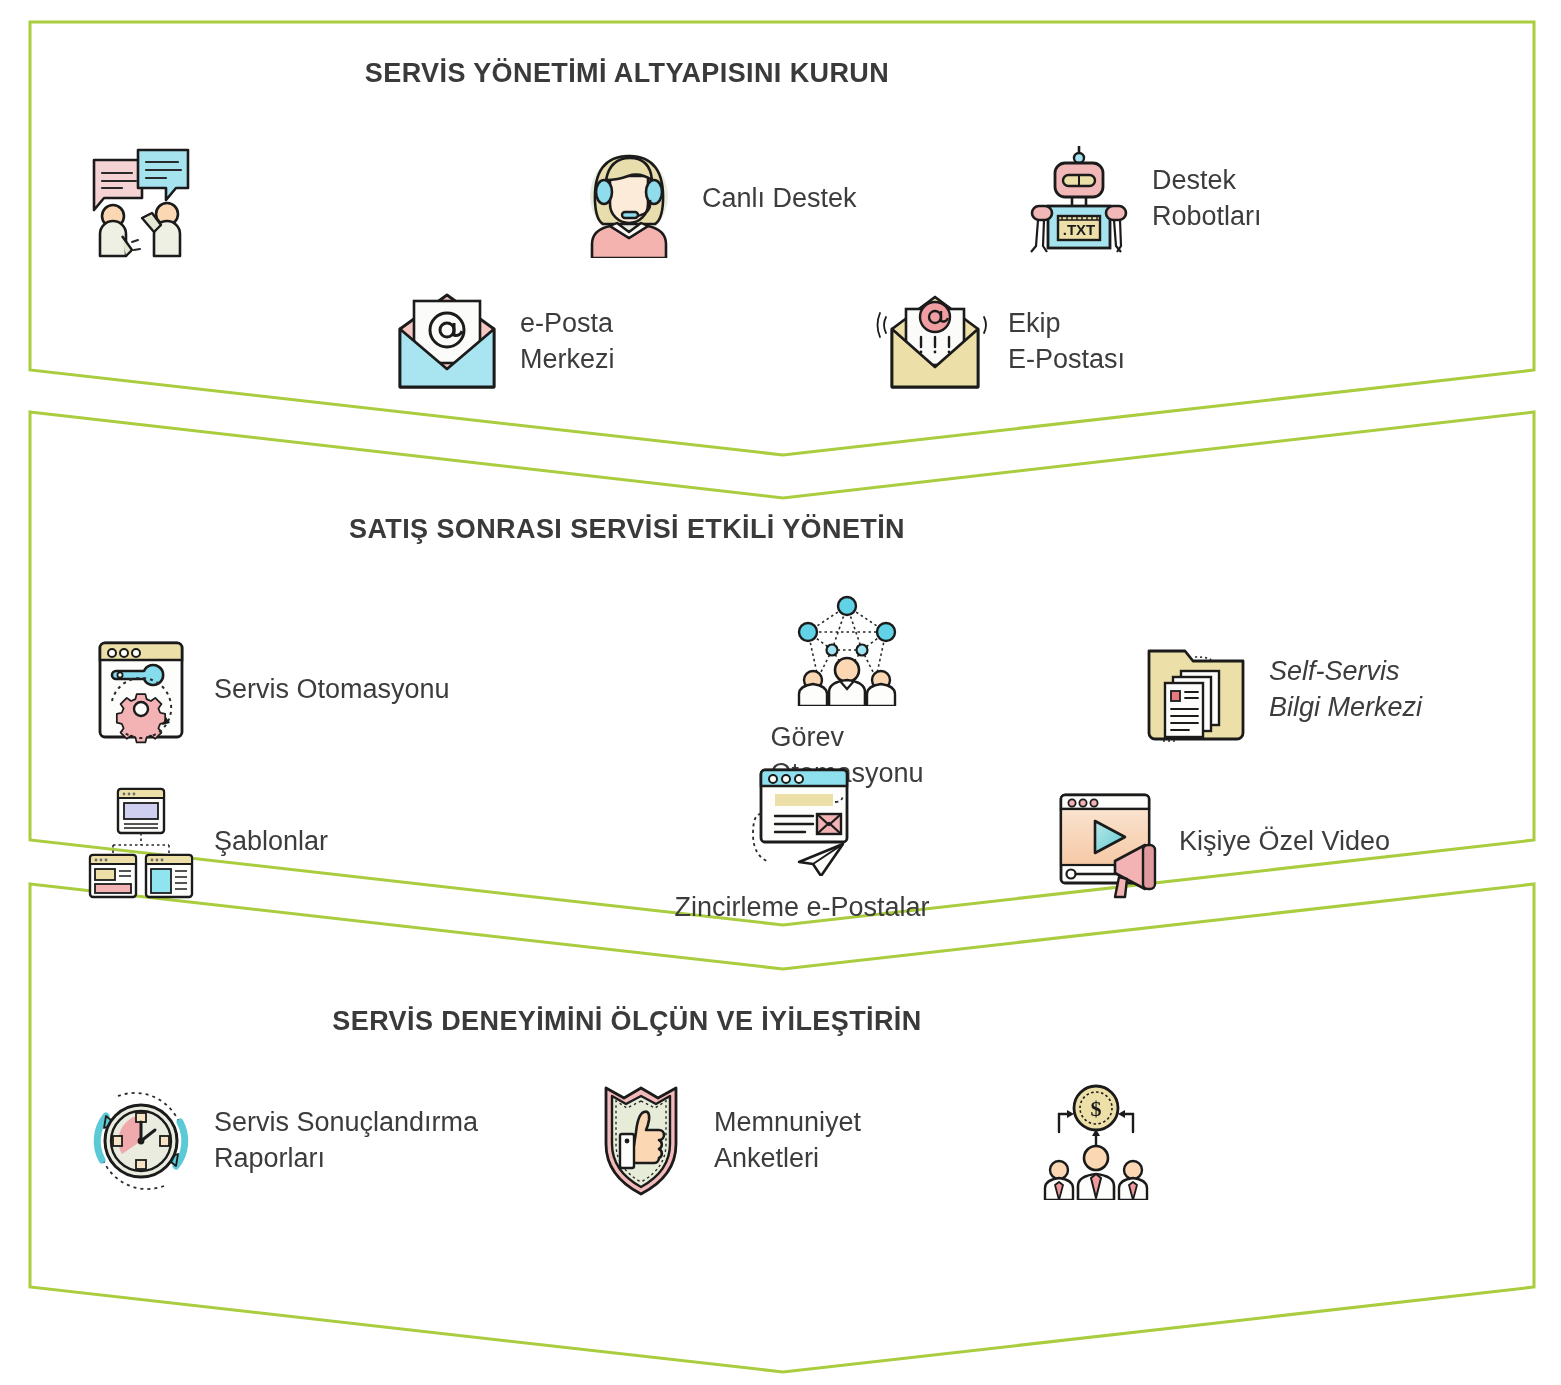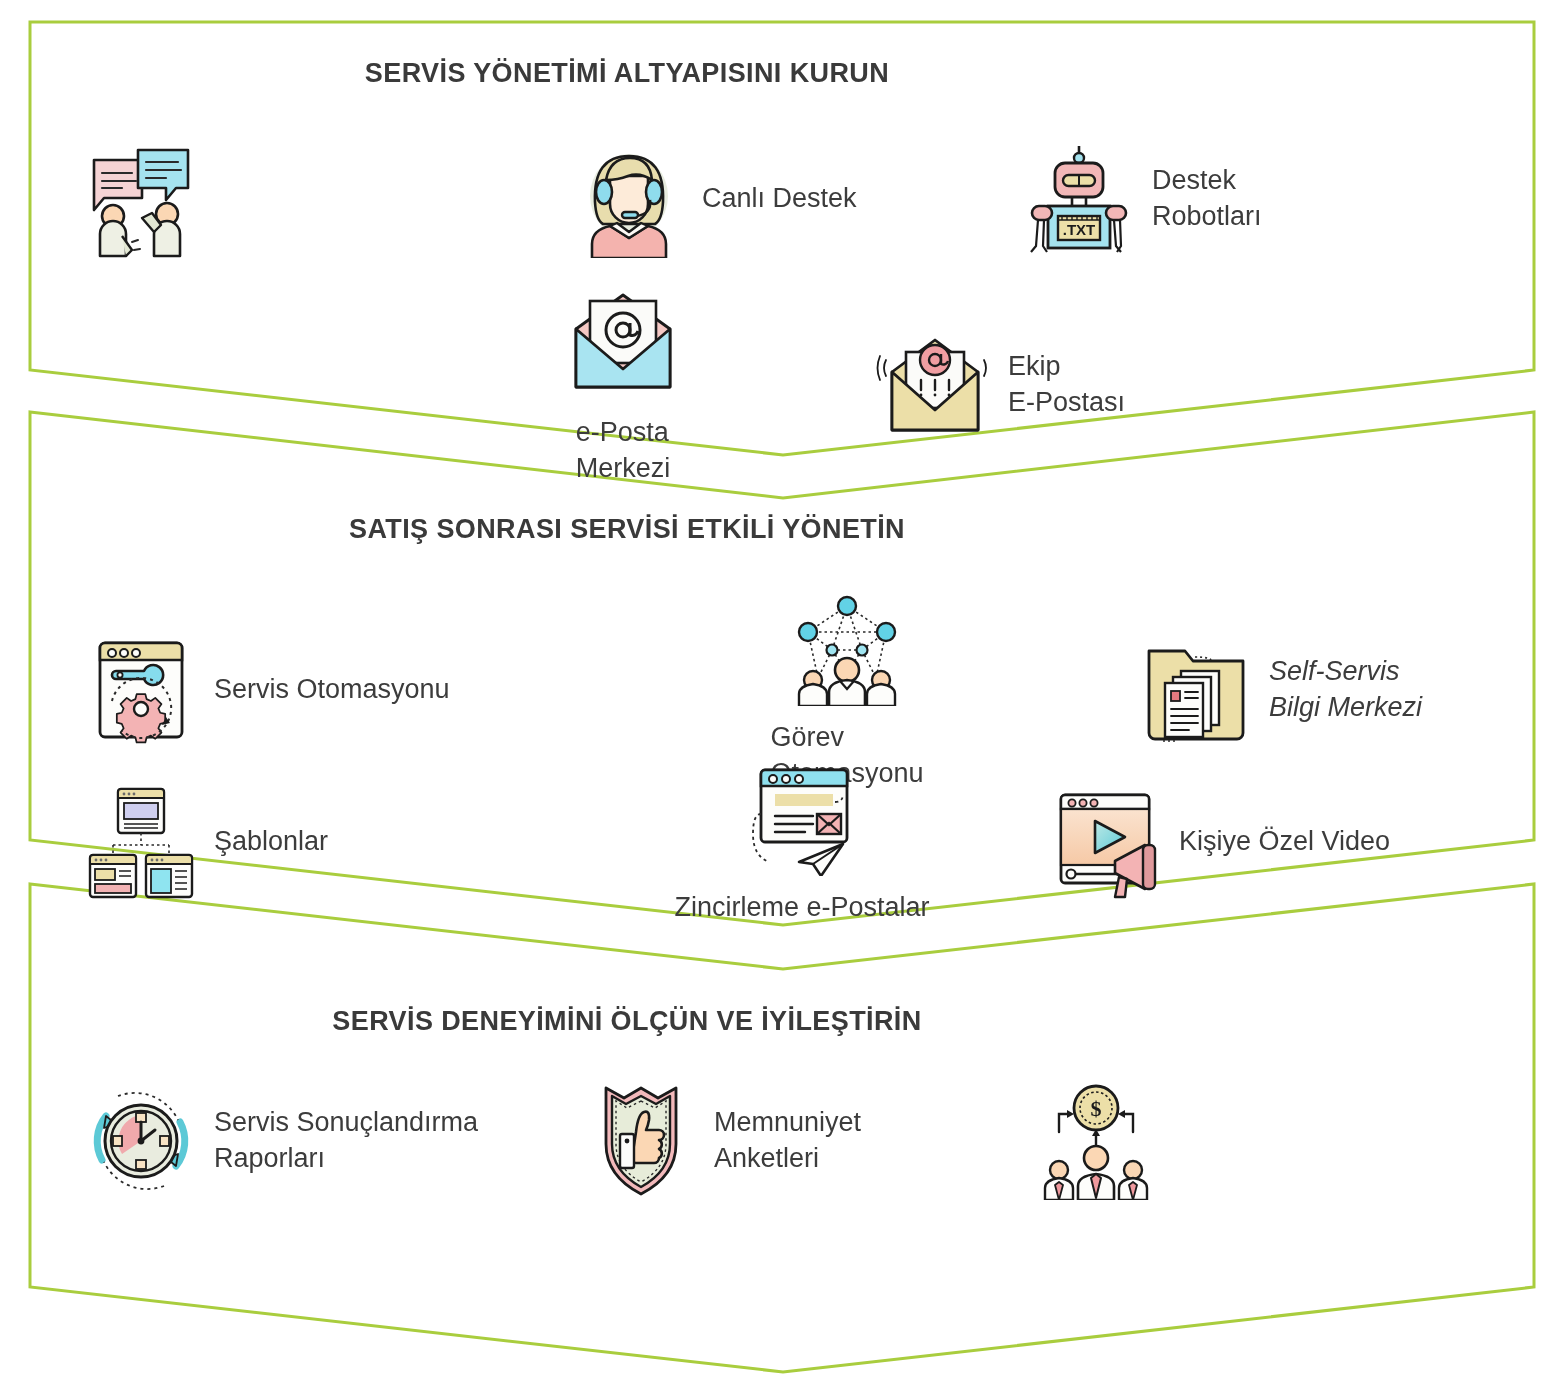--- a/index.html
+++ b/index.html
@@ -60,21 +60,21 @@
     font-family: "Liberation Sans", sans-serif;
     white-space: pre-line;
   }
   
   #sec1-title { top: 58px; }
   #sec1-row1 { top: 140px; }
   #sec1-row2 { top: 283px; }
   #sec1-row1 .c1 { margin-left: 82px; width: 470px; }
   #sec1-row1 .c2 { margin-left: 18px; width: 440px; }
   #sec1-row1 .c3 { margin-left: 10px; width: 420px; }
-  #sec1-row2 .c1 { margin-left: 388px; width: 470px; flex-direction: column; }
+  #sec1-row2 .c1 { margin-left: 388px; width: 470px; }
   #sec1-row2 .c2 { margin-left: 18px; width: 420px; }
 
   
   #sec2-title { top: 514px; }
   #sec2-row1 { top: 588px; gap: 45px; }
   #sec2-row2 { top: 758px; }
   #sec2-row1 .c1 { margin-left: 82px; width: 485px; }
   #sec2-row1 .c2 { margin-left: 0px; width: 470px; flex-direction: column; }
   #sec2-row1 .c3 { margin-left: 10px; width: 420px; font-style: italic; }
   #sec2-row2 .c1 { margin-left: 82px; width: 485px; }

